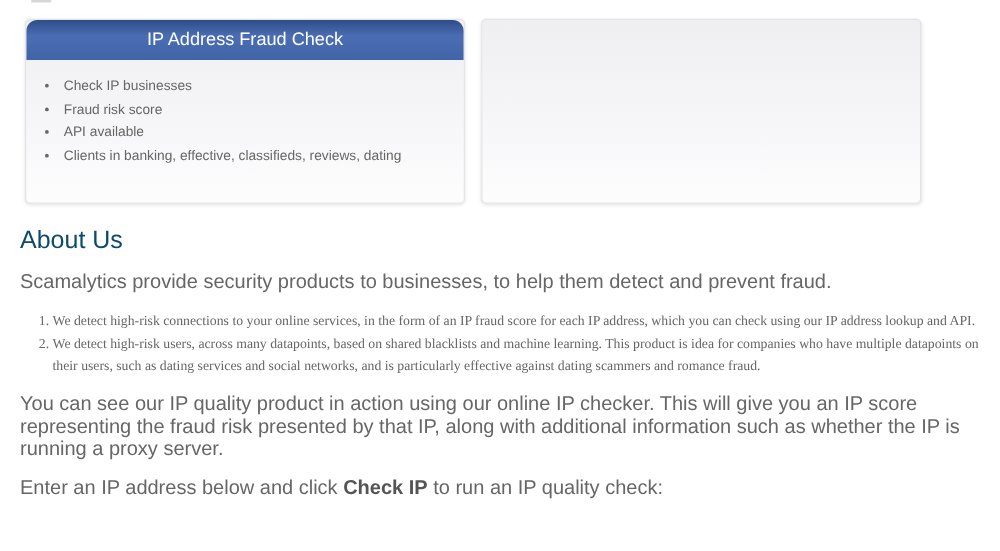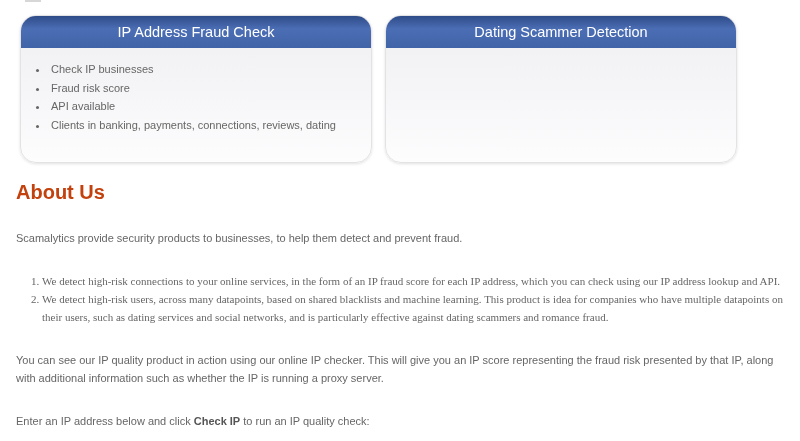--- a/index.html
+++ b/index.html
@@ -16,21 +16,21 @@
   }
   
   .cards-row {
     display: flex;
     gap: 13px;
     padding: 15px 20px 0 20px;
   }
   .card {
     width: 352px;
     height: 148px;
-    border-radius: 16px;
+    border-radius: 4px;
     background: linear-gradient(180deg, #efeff1 0%, #f6f6f8 55%, #fdfdfe 100%);
     border: 1px solid #e3e3e6;
     box-shadow: 0 1px 3px rgba(0,0,0,0.12);
     overflow: hidden;
   }
   .card-header {
     height: 32px;
     line-height: 32px;
     text-align: center;
     color: #ffffff;
@@ -45,27 +45,27 @@
     font-size: 11px;
     line-height: 18.5px;
     list-style-type: disc;
   }
   .card-body li { padding-left: 2px; }
   
   .main { padding: 0 16px; }
   .about-heading {
     margin: 18px 0 10px 0;
     font-size: 20px;
-    font-weight: 700;
-    color: #c2410c;
+    font-weight: 400;
+    color: #0c4a6e;
   }
   .main p {
-    margin: 25px 0;
+    margin: 13px 0;
     color: #666666;
-    font-size: 11px;
+    font-size: 16px;
     line-height: 18px;
   }
   .main ol {
     margin: 6px 0 7px 0;
     padding-left: 26px;
     color: #666666;
     font-size: 11px;
     line-height: 18px;
   }
   .main ol li { margin: 0; font-family: Liberation Serif, serif; }
@@ -78,27 +78,26 @@
 
 <div class="cards-row">
 
   <div class="card">
     <div class="card-header">IP Address Fraud Check</div>
     <div class="card-body">
       <ul>
         <li>Check IP businesses</li>
         <li>Fraud risk score</li>
         <li>API available</li>
-        <li>Clients in banking, payments, connections, reviews, dating</li>
+        <li>Clients in banking, effective, classifieds, reviews, dating</li>
       </ul>
     </div>
   </div>
 
   <div class="card">
-    <div class="card-header">Dating Scammer Detection</div>
   </div>
 
 </div>
 
 <div class="main">
 
   <h1 class="about-heading">About Us</h1>
 
   <p>Scamalytics provide security products to businesses, to help them detect and prevent fraud.</p>
 

